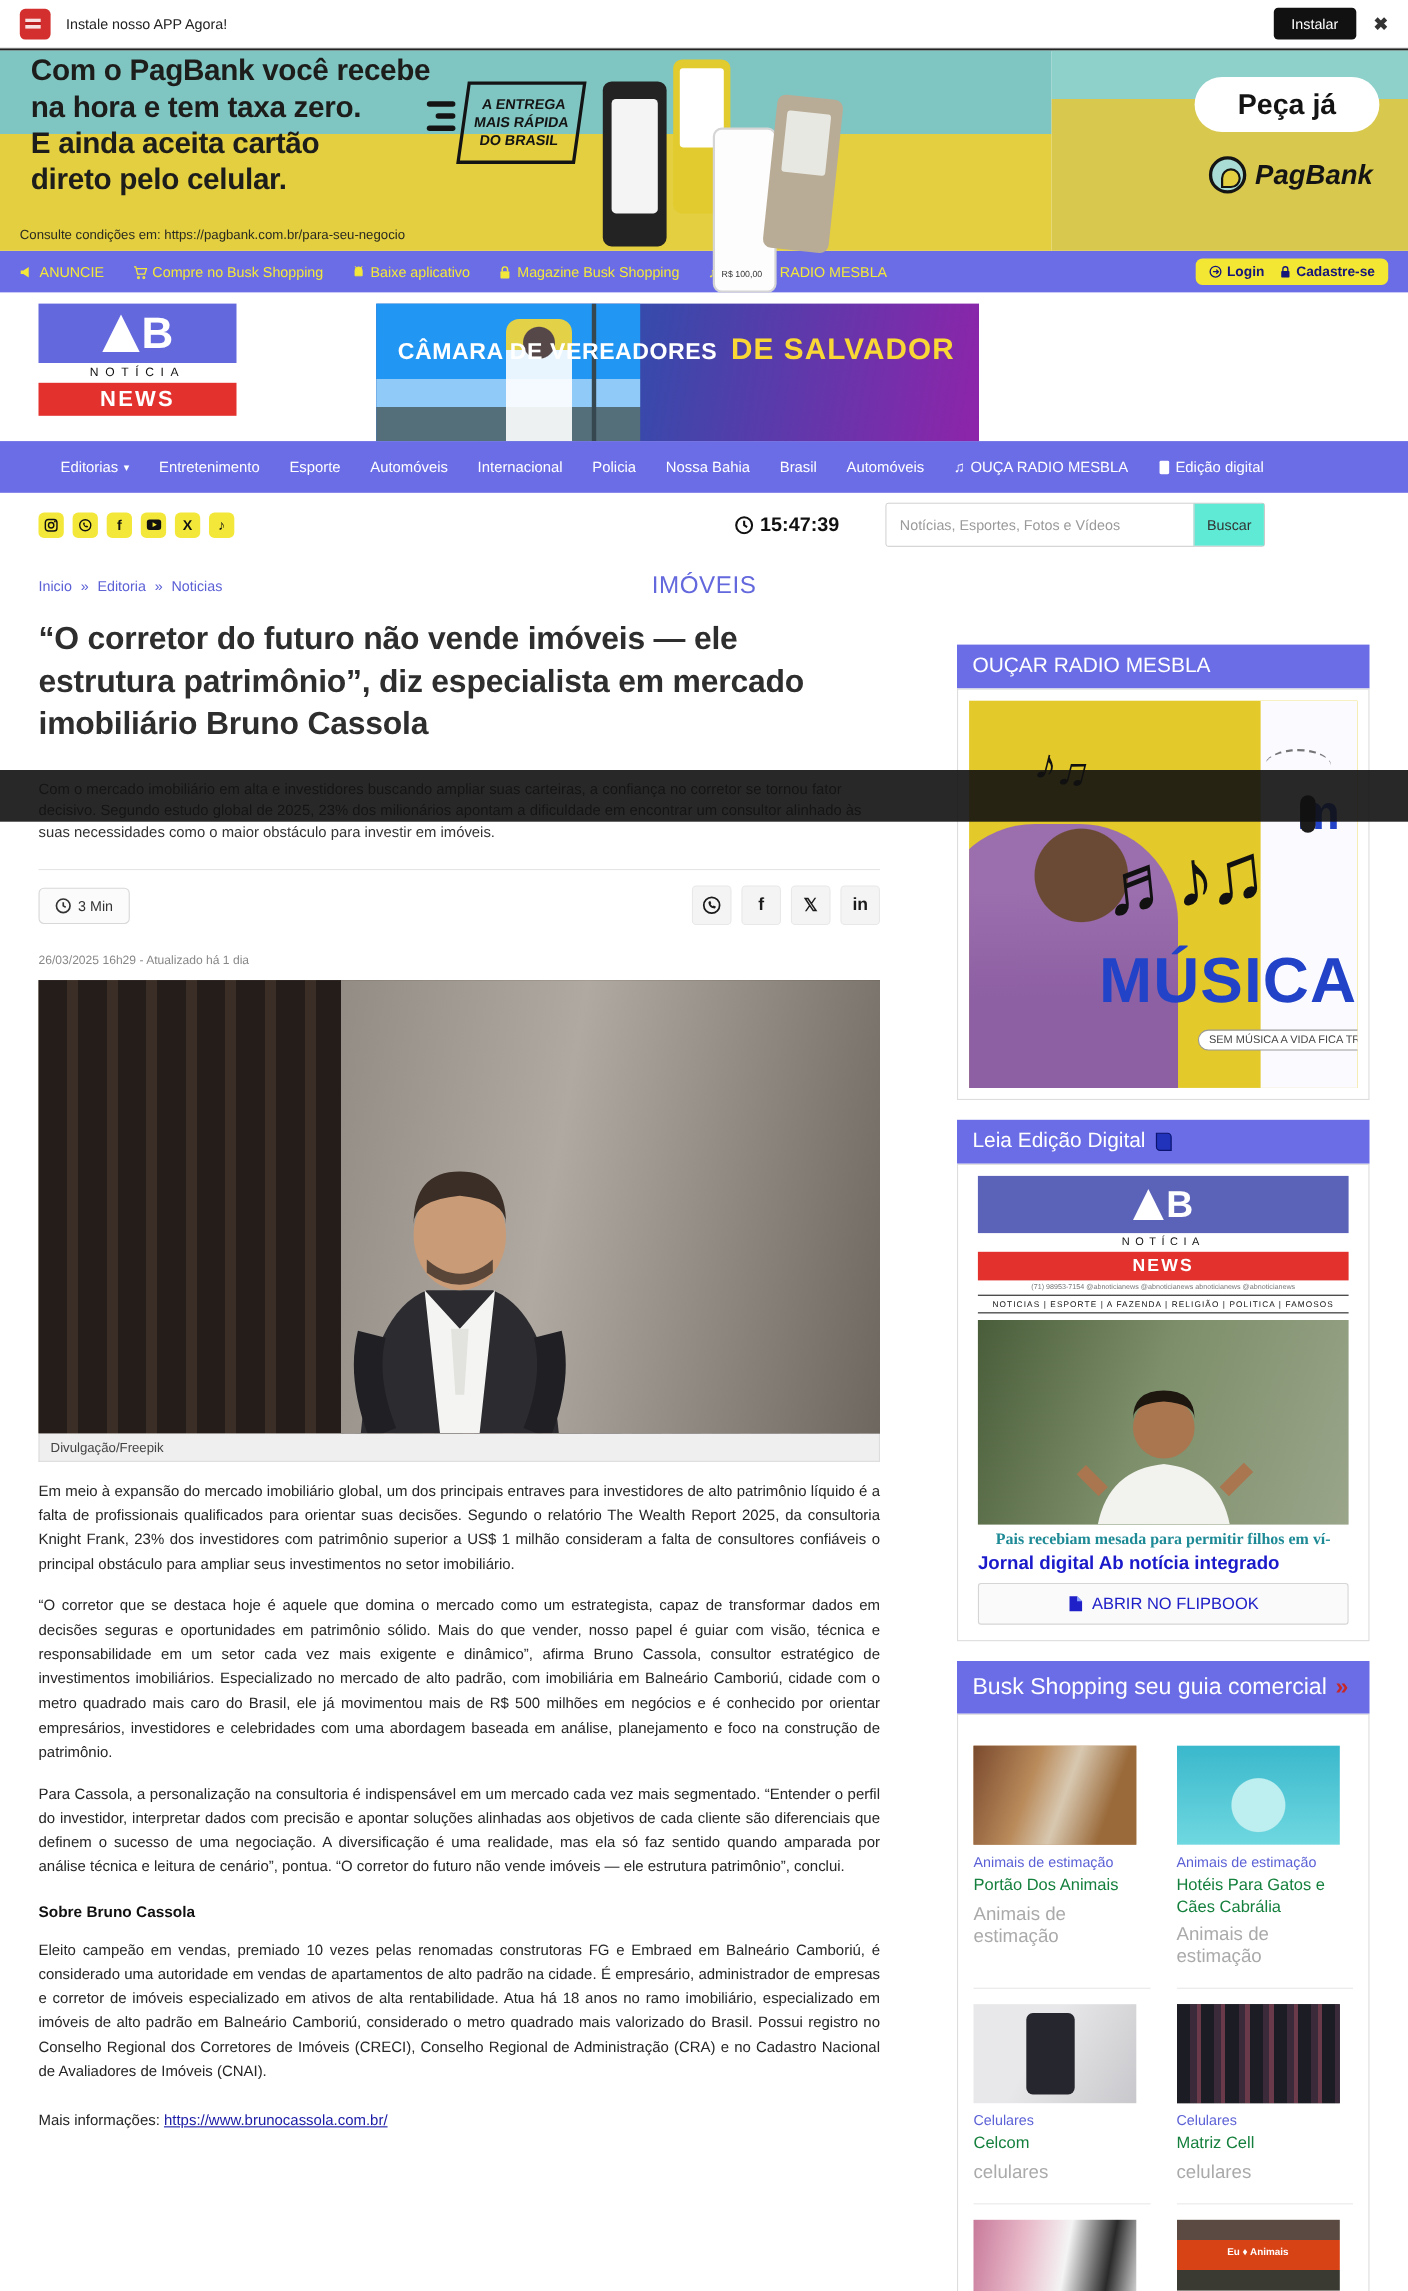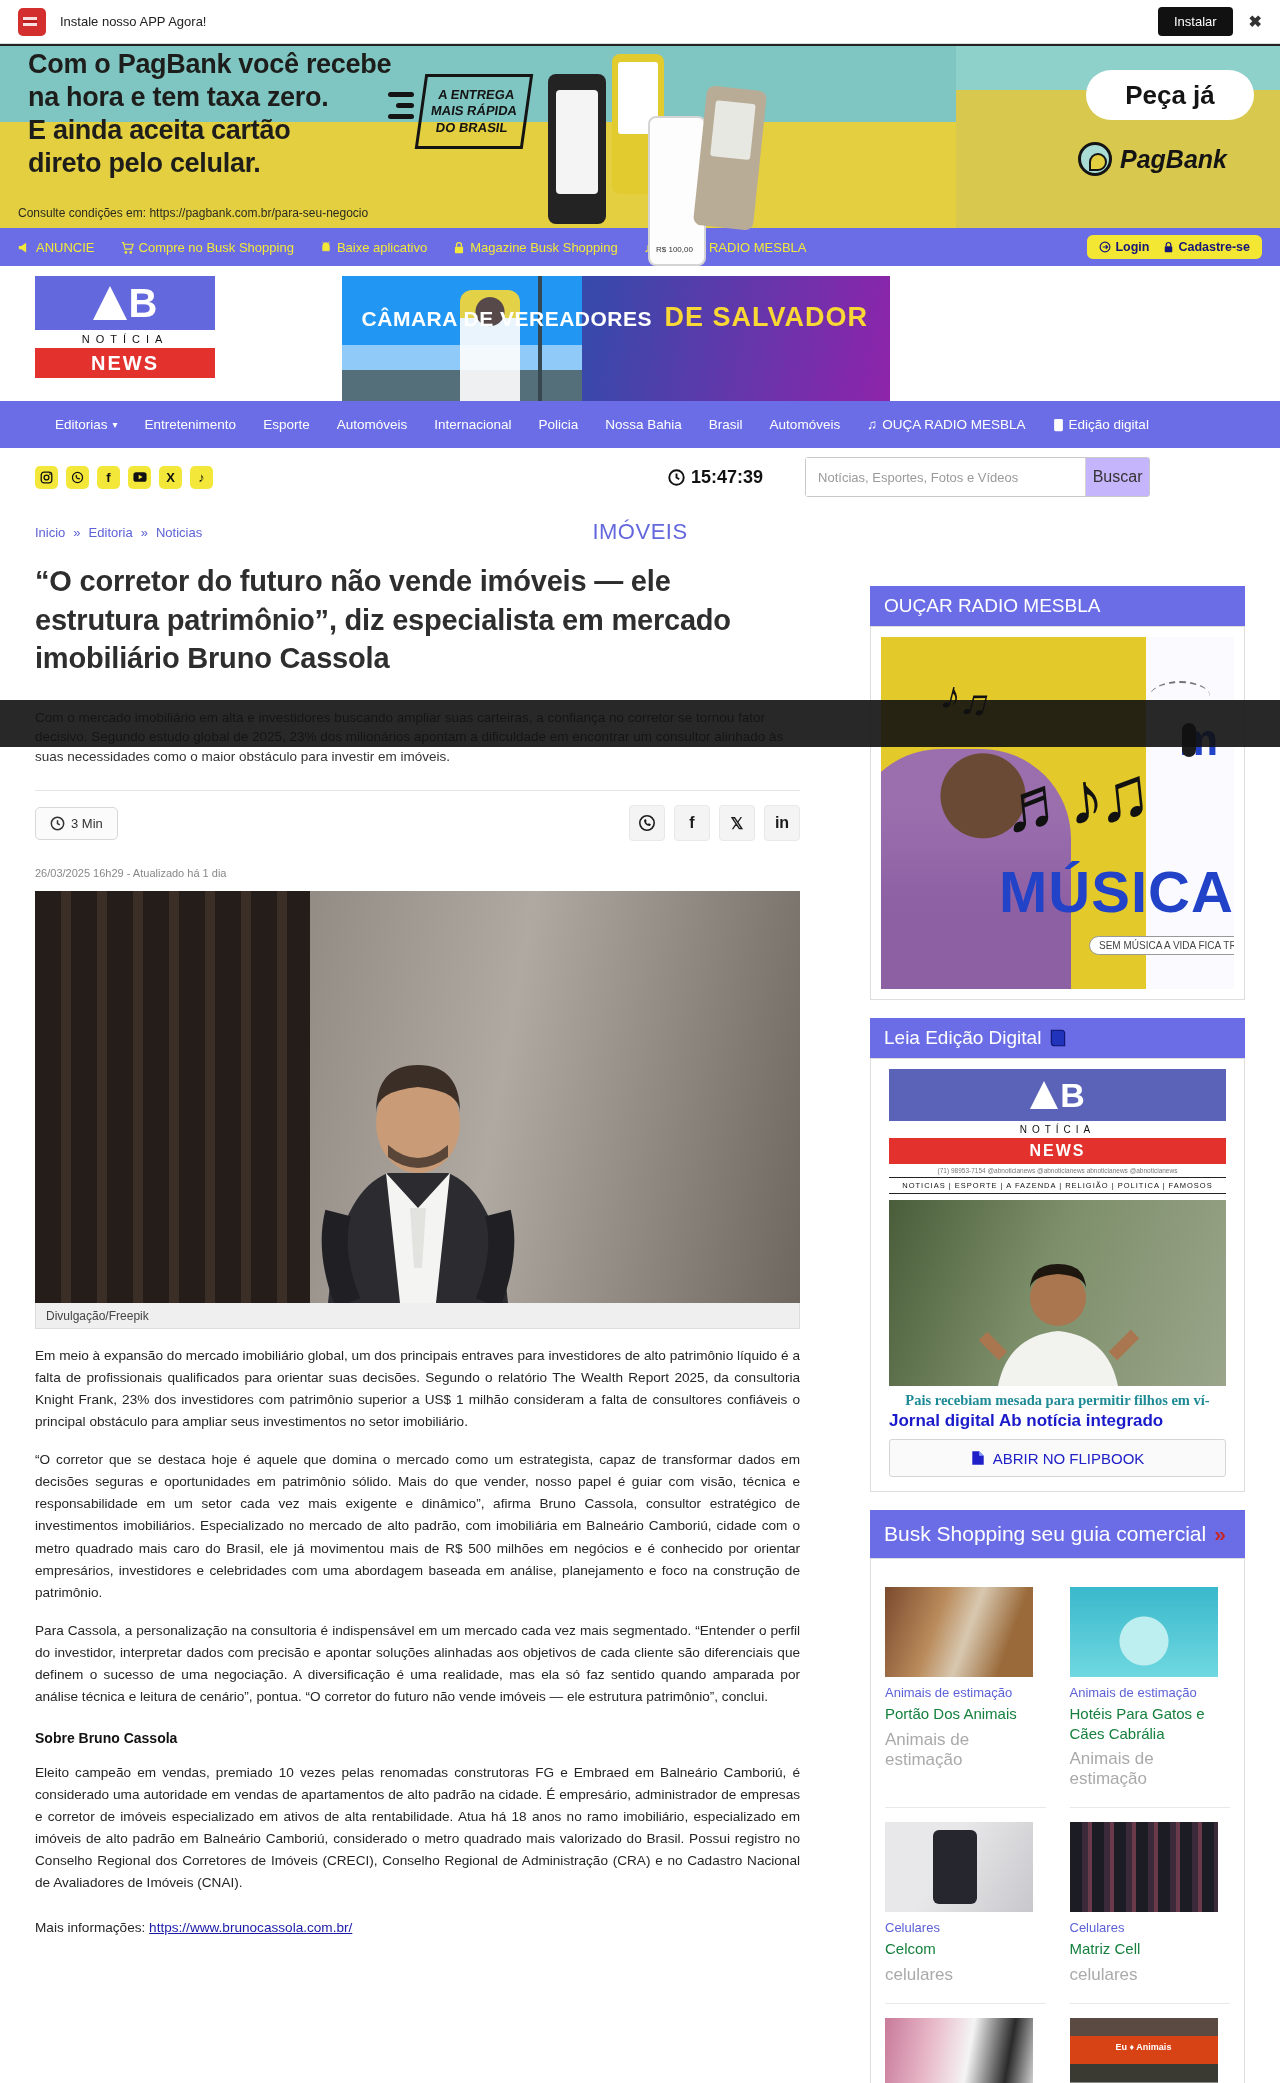--- a/index.html
+++ b/index.html
@@ -28,21 +28,21 @@
   .device { position: absolute; border-radius: 8px; }
   .dev1 { left: 548px; top: 28px; width: 58px; height: 150px; background: #232323; }
   .dev1::after { content:""; position:absolute; inset: 16px 8px 30px; background:#f4f4f4; border-radius:4px; }
   .dev2 { left: 612px; top: 8px; width: 52px; height: 140px; background: #e2cb2e; }
   .dev2::after { content:""; position:absolute; inset: 8px 6px 60px; background:#fff; border-radius:3px; }
   .dev3 { left: 648px; top: 70px; width: 58px; height: 150px; background: #fdfdfd; border: 2px solid #d5d5d5; }
   .dev3::after { content:"R$ 100,00"; position:absolute; left: 6px; bottom: 10px; font-size: 8px; color:#333; }
   .dev4 { left: 700px; top: 42px; width: 60px; height: 140px; background: #b9ac96; transform: rotate(6deg); }
   .dev4::after { content:""; position:absolute; inset: 14px 10px 70px; background:#e8e8e2; border-radius:3px; }
   .peca-ja { position: absolute; left: 130px; top: 24px; width: 168px; height: 50px; background: #fff; border-radius: 26px; display:flex; align-items:center; justify-content:center; font-size: 26px; font-weight: bold; color: #141414; }
-  .pb-logo { position: absolute; left: 122px; top: 96px; display:flex; align-items:center; gap:8px; font-size: 25px; font-weight: bold; font-style: italic; color: #141414; }
+  .pb-logo { position: absolute; left: 143px; top: 96px; display:flex; align-items:center; gap:8px; font-size: 25px; font-weight: bold; font-style: italic; color: #141414; }
   .pb-logo-mark { width: 34px; height: 34px; border-radius: 50%; background: #a8dcd4; position: relative; border: 3px solid #141414; }
   .pb-logo-mark::after { content:""; position:absolute; right:2px; bottom:2px; width: 14px; height: 14px; background:#e3cf3f; border-radius: 50% 50% 50% 0; border: 2px solid #141414; }
 
   
   .top-nav { height: 38px; background: #6b6de6; display: flex; align-items: center; padding: 0 18px; gap: 26px; }
   .top-nav-item { display: flex; align-items: center; gap: 5px; color: #f3e83a; font-size: 13px; cursor: pointer; white-space: nowrap; }
   .top-nav-item svg { display:block; }
   .auth-pill { margin-left: auto; background: #f3e733; border-radius: 6px; padding: 5px 12px; display: flex; align-items: center; gap: 14px; }
   .auth-item { display: flex; align-items: center; gap: 4px; color: #15157a; font-size: 12.5px; font-weight: bold; cursor: pointer; }
 
@@ -68,21 +68,21 @@
   .caret { font-size: 10px; }
 
   
   .toolbar-row { height: 58px; display: flex; align-items: center; padding: 0 35px; }
   .social-group { display: flex; gap: 8px; }
   .soc { width: 23px; height: 23px; border-radius: 5px; background: #f3e83a; color: #111; display: flex; align-items: center; justify-content: center; font-size: 13px; font-weight: bold; cursor: pointer; }
   .clock-block { margin-left: 455px; display: flex; align-items: center; gap: 6px; font-size: 18px; font-weight: bold; color: #111; }
   .search-box { margin-left: 42px; width: 345px; height: 40px; border: 1px solid #c9c9c9; border-radius: 3px; display: flex; background: #fff; }
   .search-input { flex: 1; border: none; outline: none; padding: 0 12px; font-size: 13px; font-family: inherit; color: #333; }
   .search-input::placeholder { color: #9a9a9a; }
-  .search-btn { width: 64px; border: none; border-left: 1px solid #d5d5d5; background: #c4b5fd; font-size: 16px; color: #333; cursor: pointer; font-family: inherit; }
+  .search-btn { width: 64px; border: none; border-left: 1px solid #d5d5d5; background: #5eead4; font-size: 13px; color: #333; cursor: pointer; font-family: inherit; }
 
   
   .content { padding: 0 35px; }
   .breadcrumb-row { height: 52px; position: relative; display: flex; align-items: center; }
   .breadcrumb { font-size: 13px; color: #5c61d6; display: flex; gap: 8px; }
   .breadcrumb span { cursor: pointer; }
   .bc-sep { color: #5c61d6; cursor: default; }
   .section-title { position: absolute; left: 0; right: 0; text-align: center; font-size: 22px; color: #6468dd; font-weight: normal; letter-spacing: .5px; }
 
   .columns { display: flex; gap: 70px; align-items: flex-start; }

